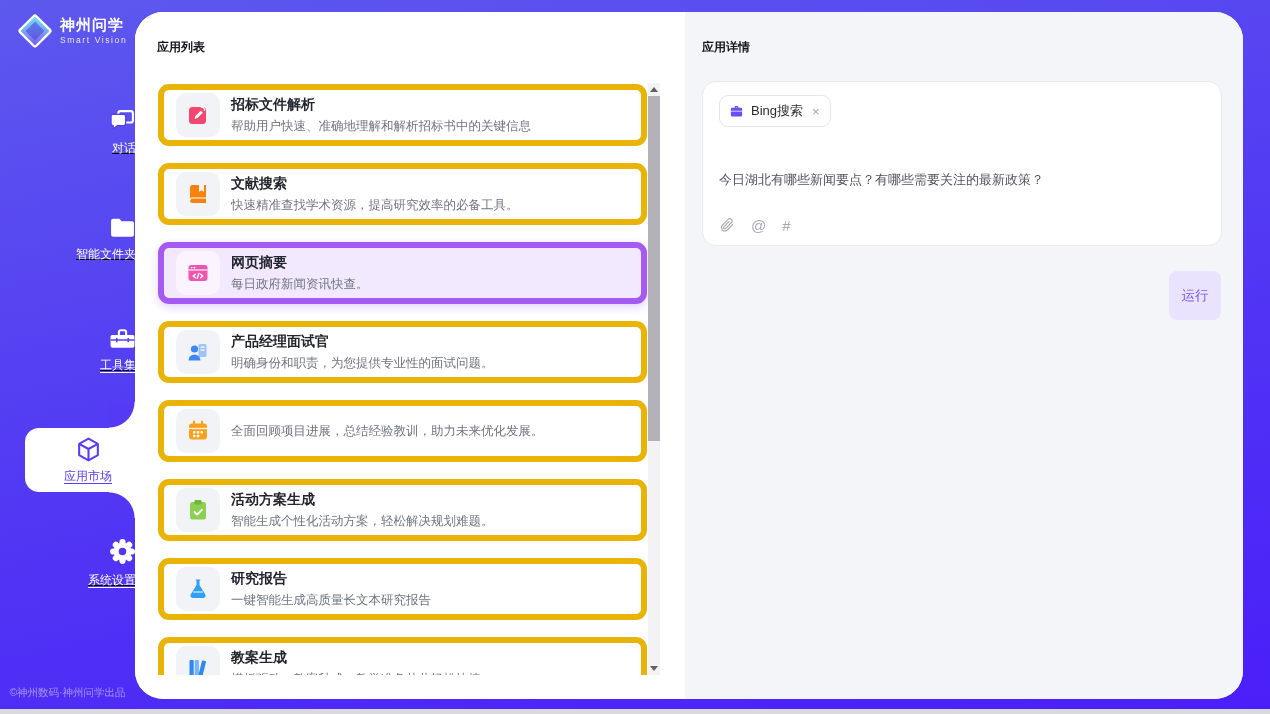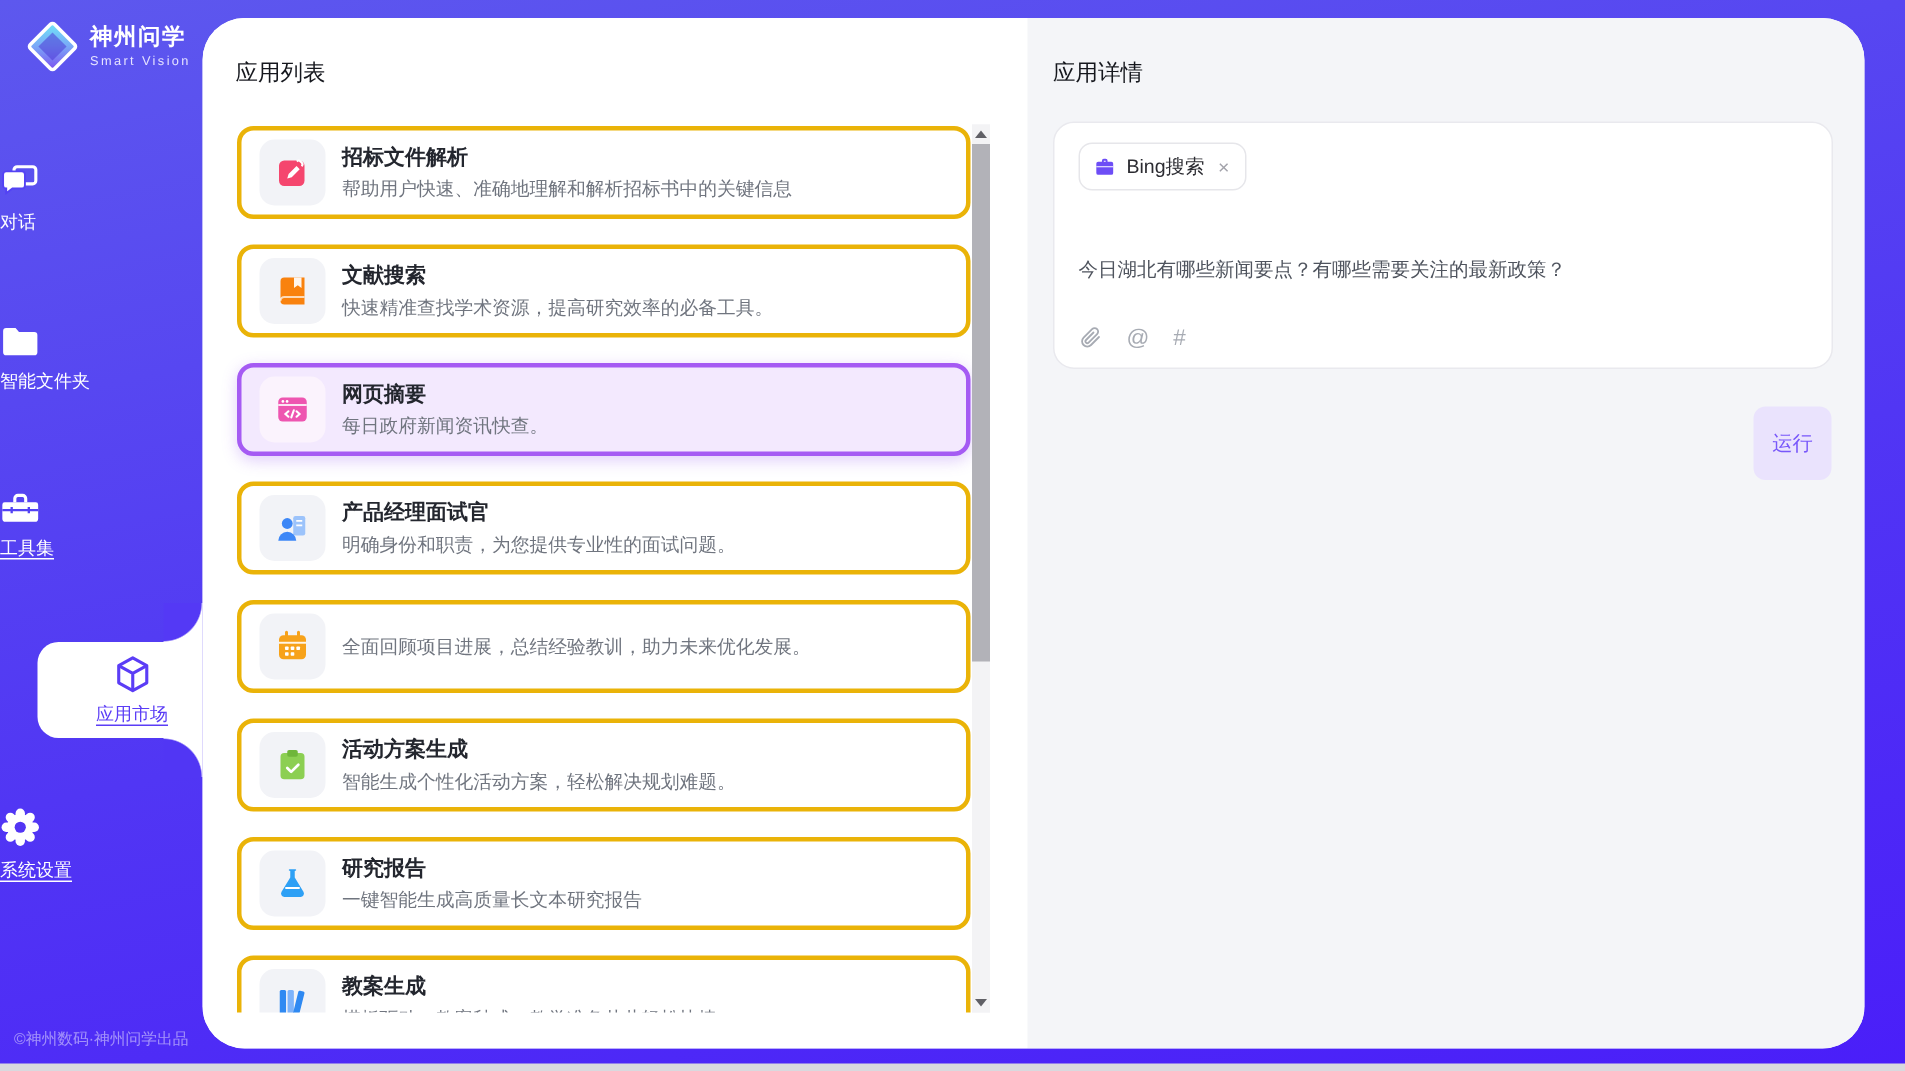--- a/index.html
+++ b/index.html
@@ -9,45 +9,45 @@
     font-family:"Liberation Sans","DejaVu Sans",sans-serif;
     -webkit-font-smoothing:antialiased;
   }
   .bottom-strip{position:absolute;left:0;right:0;bottom:0;height:5px;background:#d9d9de;}
 
   
   .sidebar{position:absolute;left:0;top:0;width:135px;height:714px;}
   .logo{position:absolute;top:12px;left:16px;display:flex;align-items:center;gap:6px;}
   .logo-cn{color:#fff;font-size:15px;font-weight:700;letter-spacing:1px;line-height:1.1;}
   .logo-en{color:#e6e3ff;font-size:8.5px;letter-spacing:1.6px;margin-top:2px;}
-  .nav-item{position:absolute;left:0;width:136px;display:flex;flex-direction:column;align-items:flex-start;gap:7px;cursor:pointer;}
+  .nav-item{position:absolute;left:0;width:136px;display:flex;flex-direction:column;align-items:flex-end;gap:7px;cursor:pointer;text-decoration:underline;}
   .nav-label{color:#fff;font-size:12px;}
   .u{text-decoration:underline;text-underline-offset:3px;}
   .nav-chat{top:108px}.nav-folder{top:216px}.nav-toolbox{top:326px}.nav-settings{top:538px}
 
   .active-tab{position:absolute;left:25px;right:0;top:428px;height:64px;background:#fff;
     border-radius:14px 0 0 14px;display:flex;flex-direction:column;align-items:center;justify-content:center;gap:5px;cursor:pointer;padding-left:16px;}
   .active-tab .nav-label{color:#5b3df6;}
   .curve{position:absolute;right:0;width:26px;height:26px;}
   .curve-top{top:-26px;background:radial-gradient(circle 26px at 0 0,#5439f5 25px,#fff 26px);}
   .curve-bottom{bottom:-26px;background:radial-gradient(circle 26px at 0 100%,#5136f4 25px,#fff 26px);}
 
   .user-row{position:absolute;top:648px;left:0;width:135px;display:flex;align-items:center;justify-content:center;gap:11px;}
   .avatar{width:27px;height:27px;border-radius:50%;background:#ece8fb;display:flex;align-items:flex-end;justify-content:center;overflow:hidden;}
   .user-initials{color:#fff;font-size:13px;}
   .copyright{position:absolute;top:686px;left:0;width:135px;text-align:center;color:rgba(255,255,255,.48);font-size:10.5px;}
 
   
   .content{position:absolute;left:135px;top:12px;width:1108px;height:687px;border-radius:28px;overflow:hidden;display:flex;background:#fff;}
-  .panel-title{font-size:15px;font-weight:400;color:#15171d;}
+  .panel-title{font-size:12px;font-weight:700;color:#15171d;}
 
   .list-panel{width:550px;background:#fff;position:relative;flex:0 0 550px;}
   .list-title{position:absolute;top:27px;left:22px;}
   .list-viewport{position:absolute;top:68px;left:0;right:0;height:595px;overflow:hidden;padding:4px 0 0 23px;box-sizing:border-box;}
-  .app-item{width:489px;height:62px;border:3px solid #eab308;border-radius:11px;background:#fff;
+  .app-item{width:489px;height:62px;border:6px solid #eab308;border-radius:11px;background:#fff;
     display:flex;align-items:center;gap:11px;padding:0 12px;margin-bottom:17px;box-sizing:border-box;cursor:pointer;}
   .app-item.selected{background:#f3e9fe;border-color:#a55bf3;box-shadow:0 3px 10px rgba(148,86,240,.28);}
   .app-icon{width:44px;height:44px;border-radius:10px;background:#f2f3f7;display:flex;align-items:center;justify-content:center;flex:0 0 44px;}
   .app-item.selected .app-icon{background:#fbf3fd;}
   .app-name{font-size:14px;font-weight:700;color:#23262e;margin-bottom:4px;}
   .app-desc{font-size:12.5px;color:#70757f;white-space:nowrap;}
 
   .scrollbar{position:absolute;top:71px;left:513px;width:12px;height:592px;background:#f3f3f5;}
   .sb-btn{position:absolute;left:0;width:12px;height:13px;background:#f3f3f5;display:flex;align-items:center;justify-content:center;cursor:pointer;}
   .sb-up{top:0;}.sb-down{bottom:0;}

